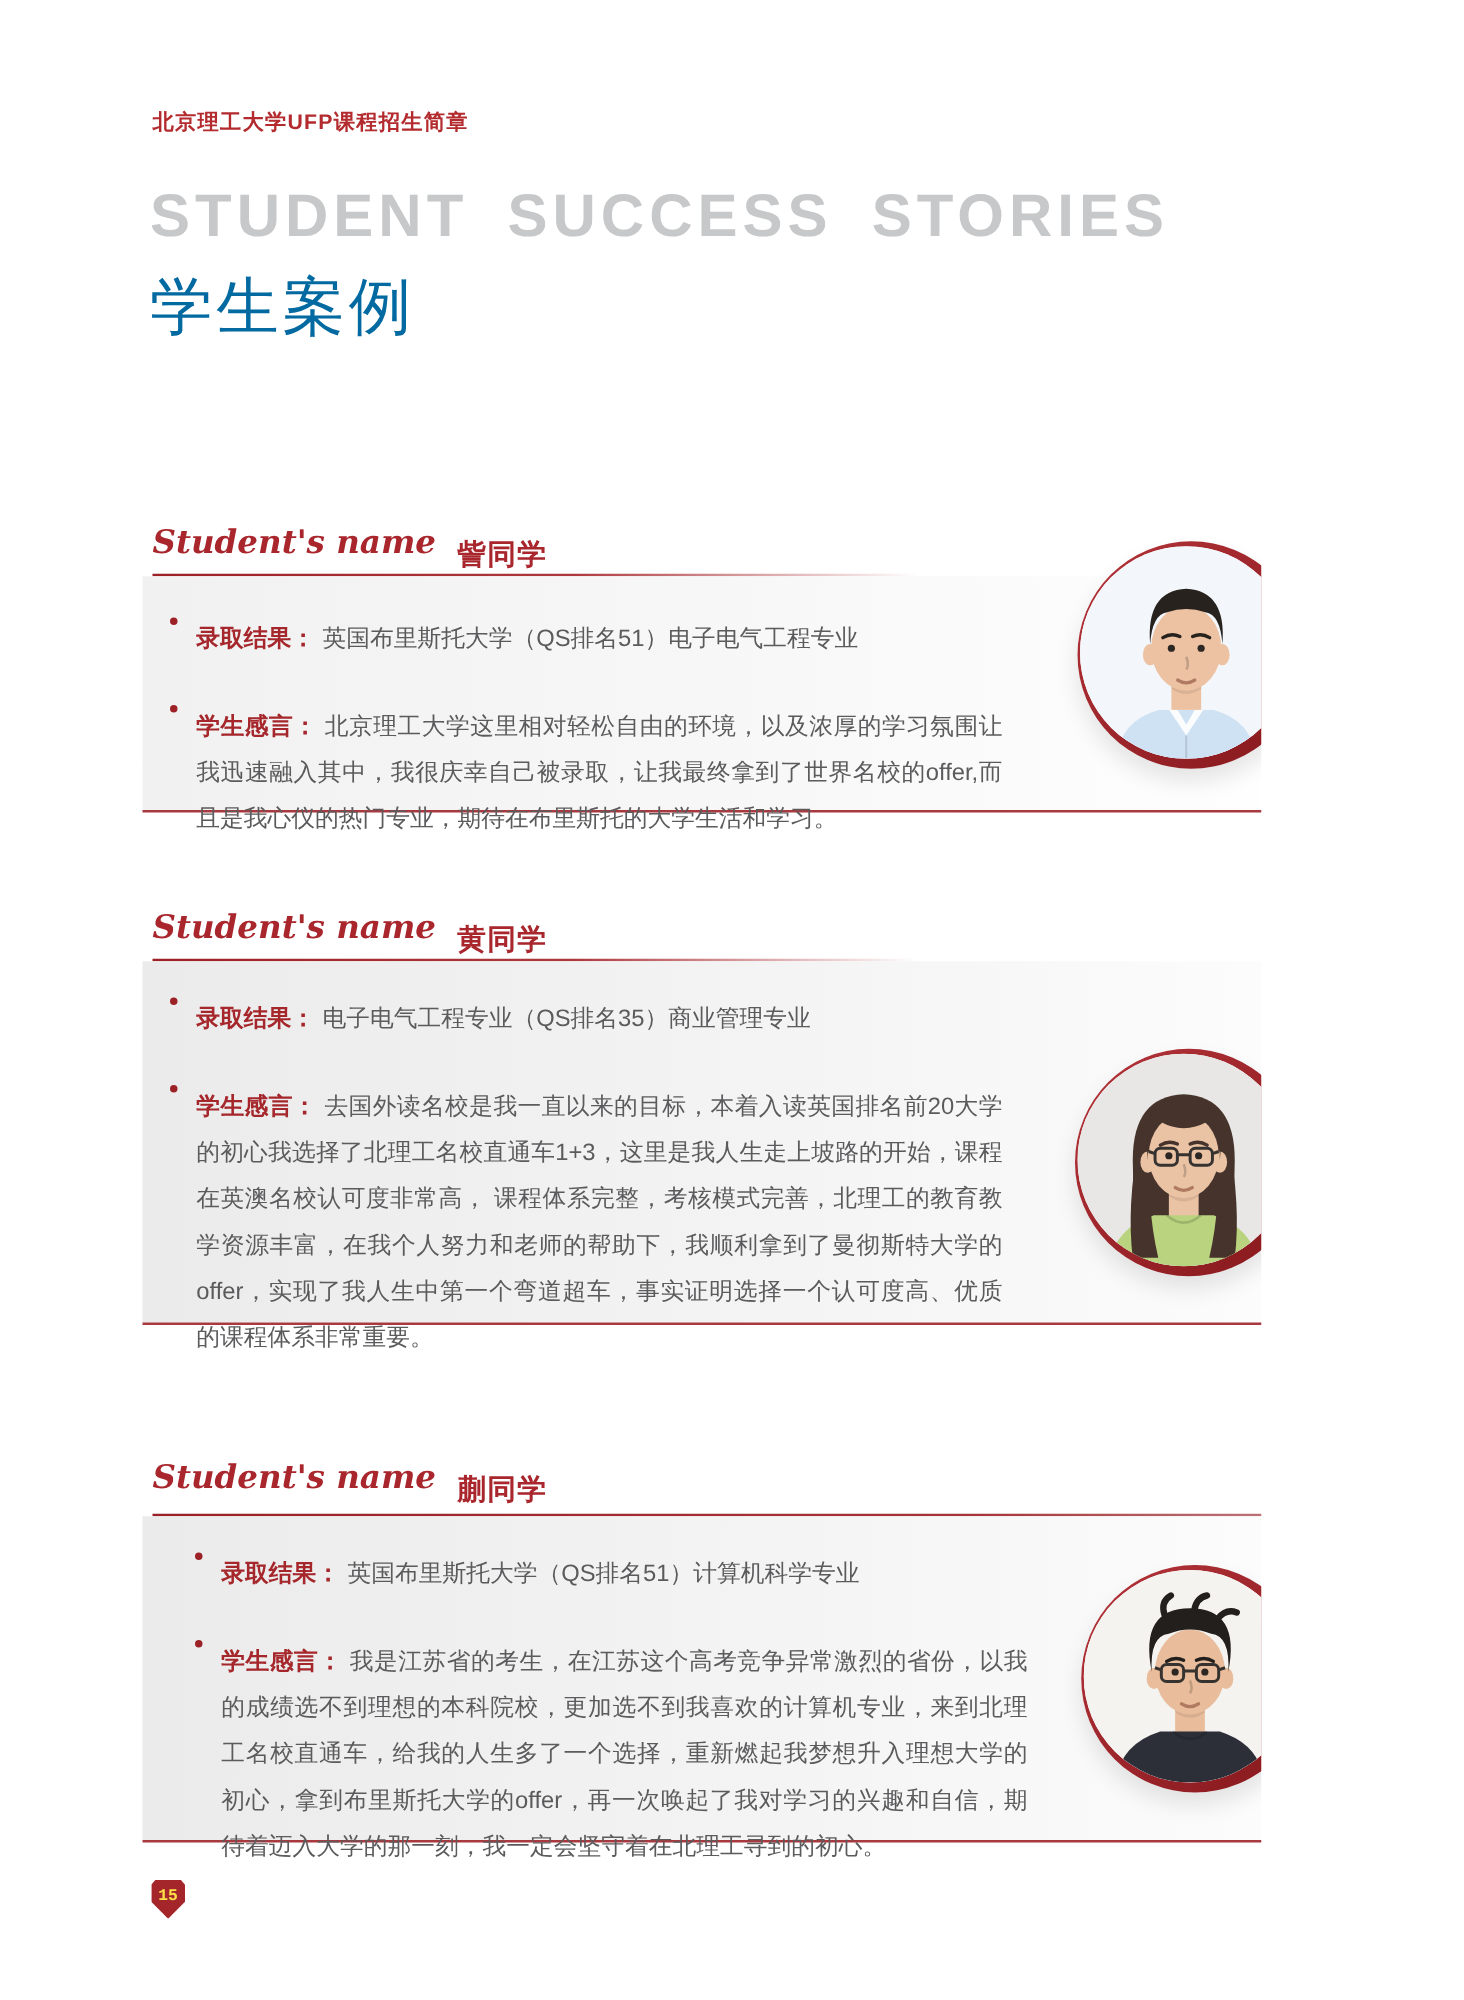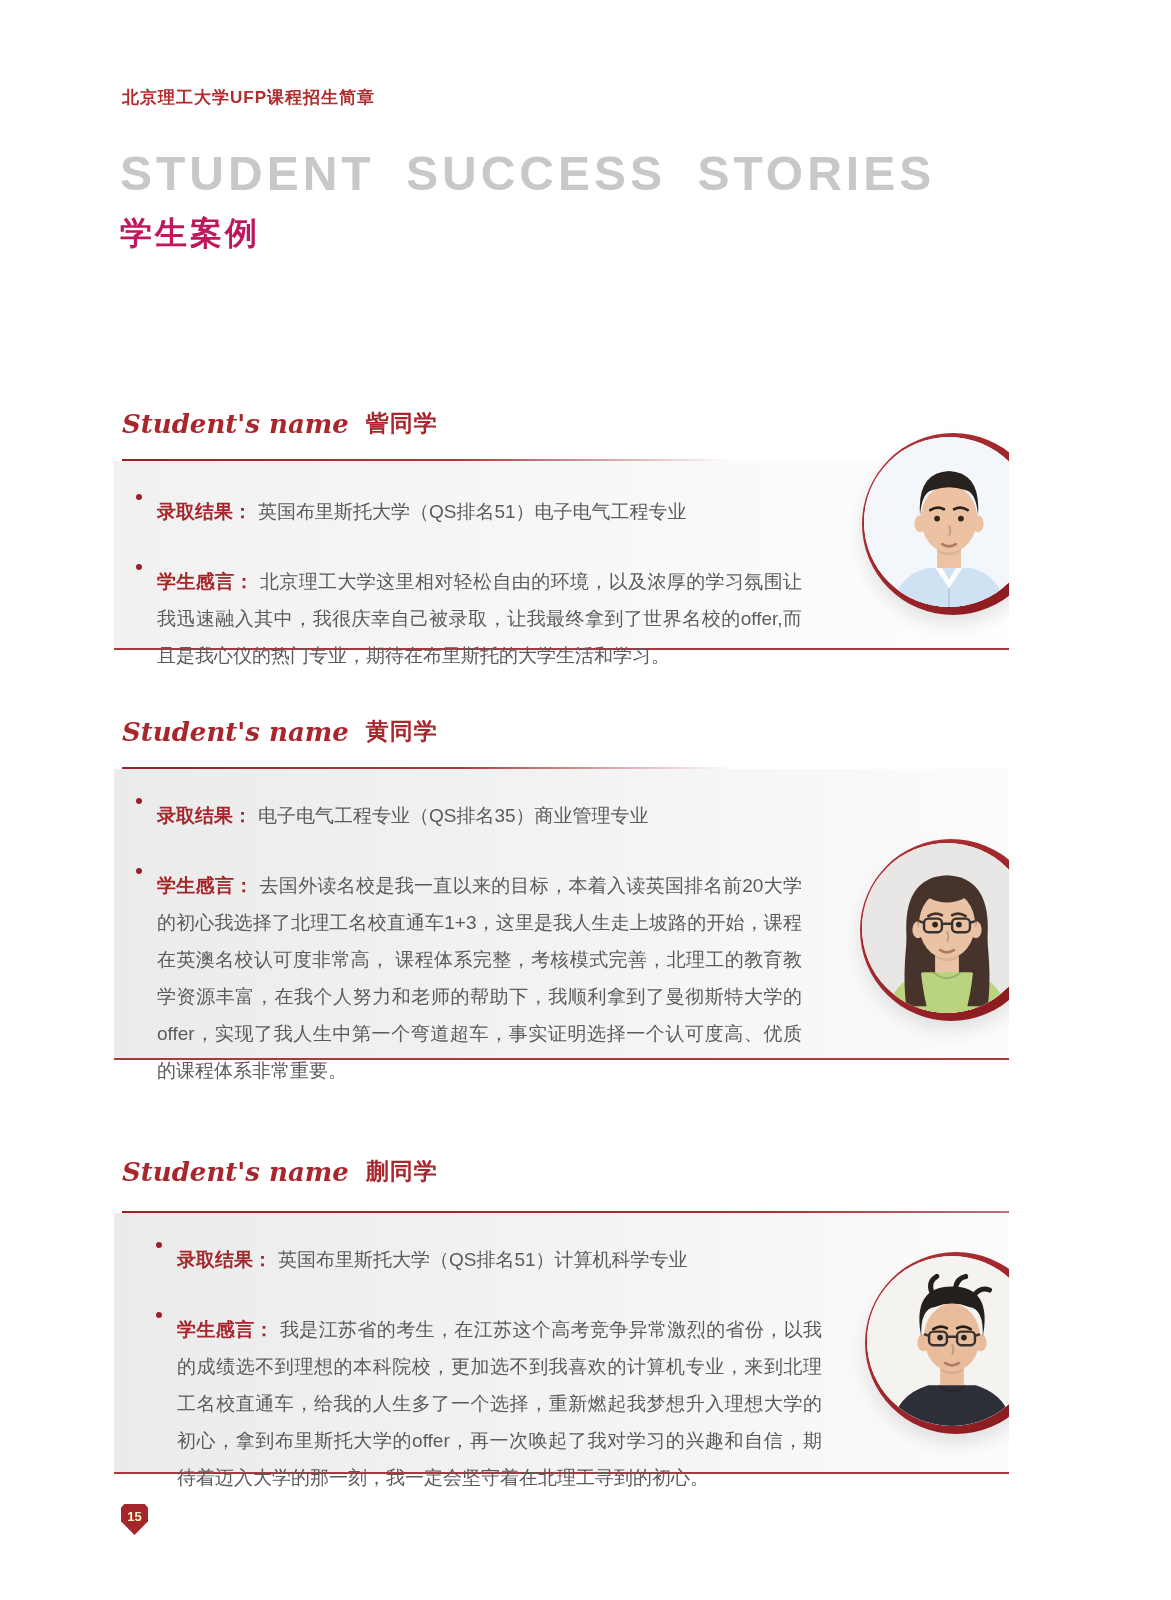--- a/index.html
+++ b/index.html
@@ -11,28 +11,28 @@
     position:absolute; left:122px; top:86px;
     font-size:17px; font-weight:700; color:#b32b2e; letter-spacing:1px;
   }
   .title-en {
     position:absolute; left:120px; top:146px;
     font-size:48px; font-weight:900; color:#c7c8c9;
     letter-spacing:4px; word-spacing:14px; white-space:nowrap;
   }
   .title-zh {
     position:absolute; left:120px; top:212px;
-    font-size:32px; font-weight:700; color:#be185d; letter-spacing:3px;
+    font-size:50px; font-weight:400; color:#0369a1; letter-spacing:3px;
   }
   .card-header { position:absolute; left:122px; display:flex; align-items:center; gap:17px; }
   .script {
     font-family:"DejaVu Serif","Liberation Serif",serif; font-style:italic; font-weight:700;
     font-size:26px; color:#a8262c;
   }
-  .sname { font-size:23px; font-weight:700; color:#a8262c; letter-spacing:1px; }
+  .sname { font-size:23px; font-weight:700; color:#a8262c; letter-spacing:1px;margin-top:20px; }
   .hr-fade {
     position:absolute; left:122px; width:612px; height:2px;
     background:linear-gradient(to right,#9c2127,#ae383d 55%,rgba(174,56,61,0));
   }
   .hr-full { width:931px; background:linear-gradient(to right,#9c2127,#a63338 70%,#c07f82); }
   .gray-block {
     position:absolute; left:114px; width:943px; box-sizing:border-box;
     background:linear-gradient(to right,#ebebeb,#f4f4f4 55%,#fdfdfd);
     border-bottom:2px solid #a8393e;
   }
@@ -64,21 +64,21 @@
   .h2 { top:716px; } .u2 { top:767px; }
   .b2 { top:769px; height:291px; }
   .h3 { top:1156px; } .u3 { top:1211px; }
   .b3 { top:1213px; height:261px;padding-left:20px; }
   .shield {
     position:absolute; left:121px; top:1504px; width:27px; height:31px;
     background:#a4262b;
     clip-path:polygon(12% 0,88% 0,100% 12%,100% 56%,50% 100%,0 56%,0 12%);
     display:flex; align-items:center; justify-content:center;
   }
-  .shield span { color:#fef9c3; font-size:13px; font-weight:700; padding-bottom:7px; }
+  .shield span { color:#fde047; font-size:13px; font-weight:700; padding-bottom:7px;font-family:Liberation Mono, monospace; }
 </style>
 </head>
 <body>
 
 <div class="page">
 
   <div class="doc-header">北京理工大学UFP课程招生简章</div>
   <div class="title-en">STUDENT SUCCESS STORIES</div>
   <div class="title-zh">学生案例</div>
 

